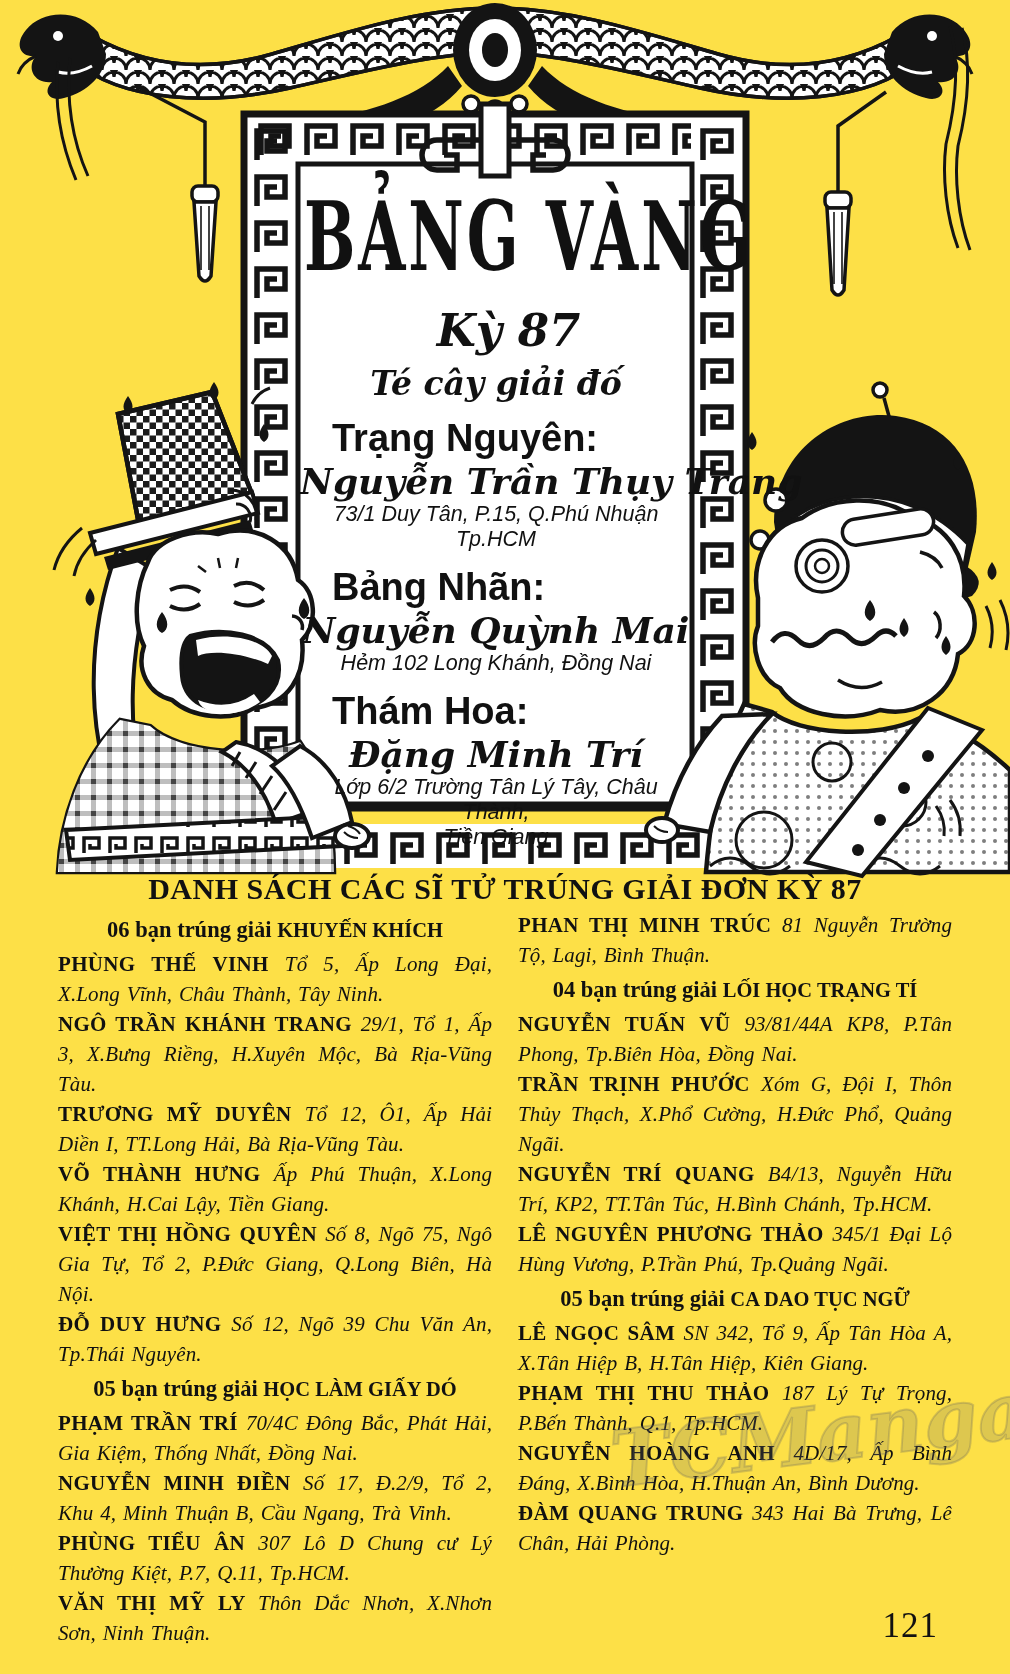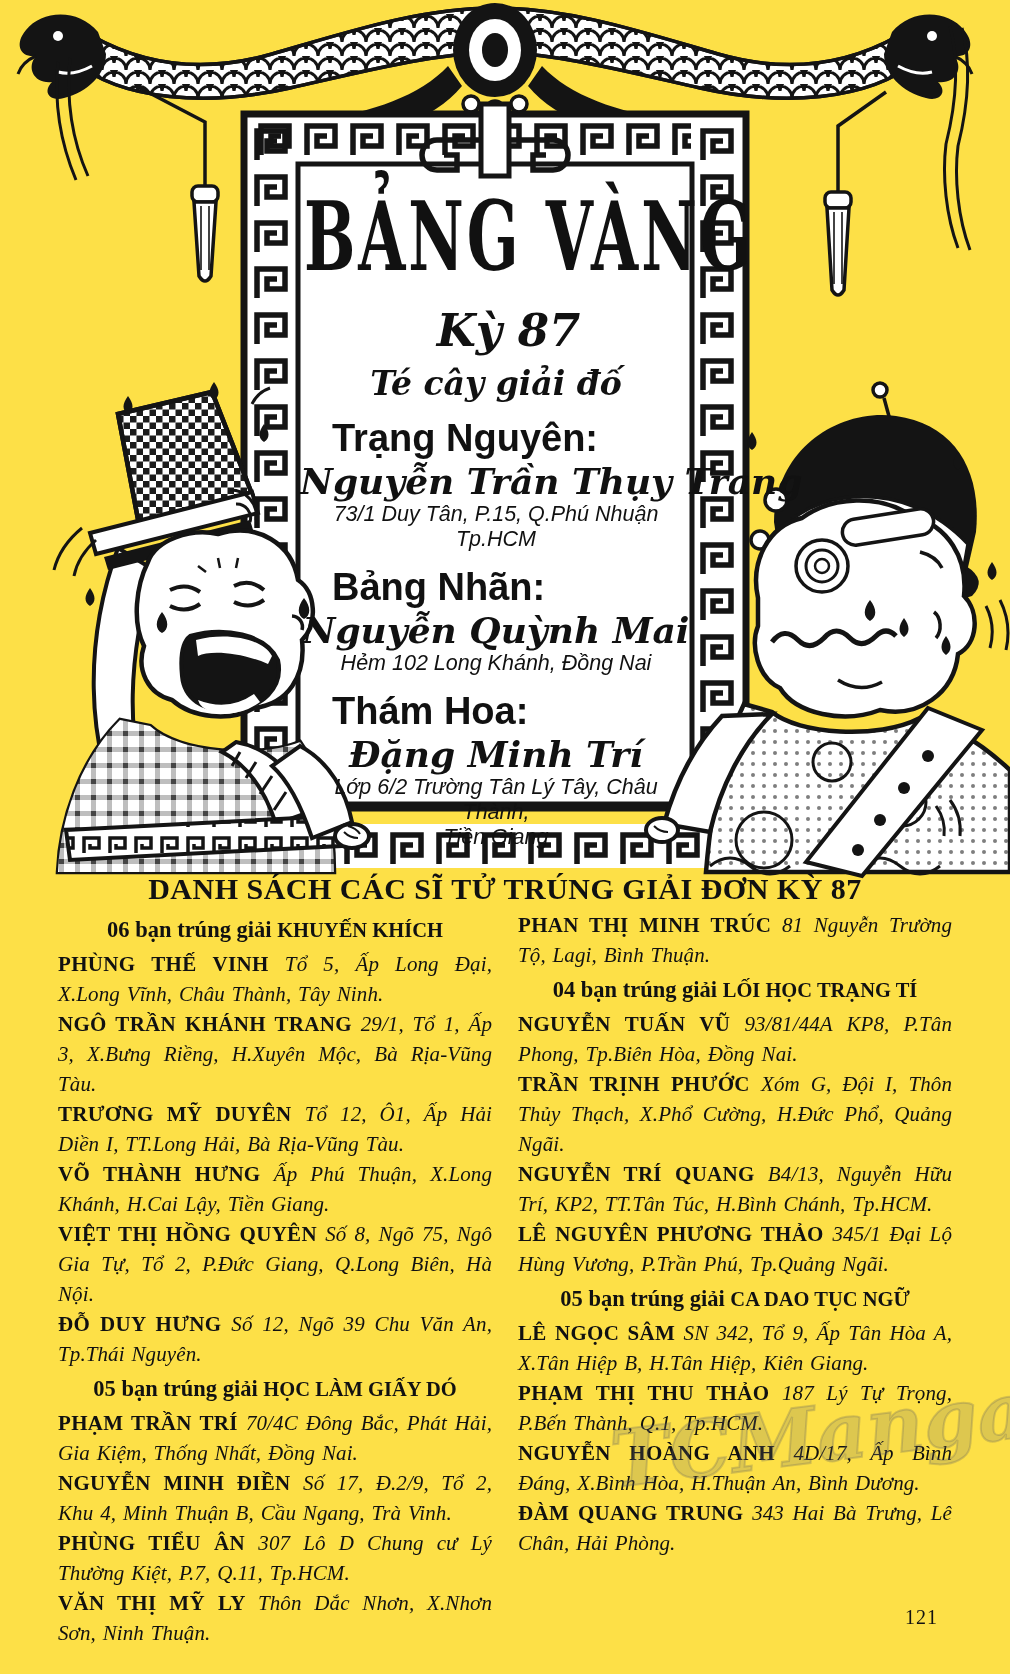--- a/index.html
+++ b/index.html
@@ -21,21 +21,21 @@
   .list-head{position:absolute;left:58px;top:872px;width:894px;text-align:center;
              font-weight:bold;font-size:30px;letter-spacing:.5px;}
   .cols{position:absolute;left:58px;top:910px;width:894px;display:flex;gap:26px;}
   .col{width:434px;}
   .sec{font-weight:bold;font-size:22.5px;text-align:center;margin:5px 0 4px 0;line-height:30px;}
   .sec .sec-prize{font-size:20.5px;}
   .entry{margin:0;font-size:21px;line-height:30px;text-align:justify;letter-spacing:.1px;word-spacing:1.5px;}
   .entry .w-name{font-style:normal;letter-spacing:.3px;}
   .entry .w-addr{font-style:italic;}
   
-  .pageno{position:absolute;right:72px;top:1606px;font-size:20px;letter-spacing:1px;}
+  .pageno{position:absolute;right:72px;top:1606px;font-size:35px;letter-spacing:1px;}
   .watermark{position:absolute;left:610px;top:1390px;width:400px;transform:rotate(-7deg);
              font-family:"DejaVu Serif",serif;font-weight:bold;font-style:italic;font-size:78px;
              color:rgba(110,110,110,.22);-webkit-text-stroke:2px rgba(90,90,90,.25);pointer-events:none;}
 </style>
 </head>
 <body>
 
 <div class="page">
 
   <svg class="art" viewBox="0 0 1010 880">

